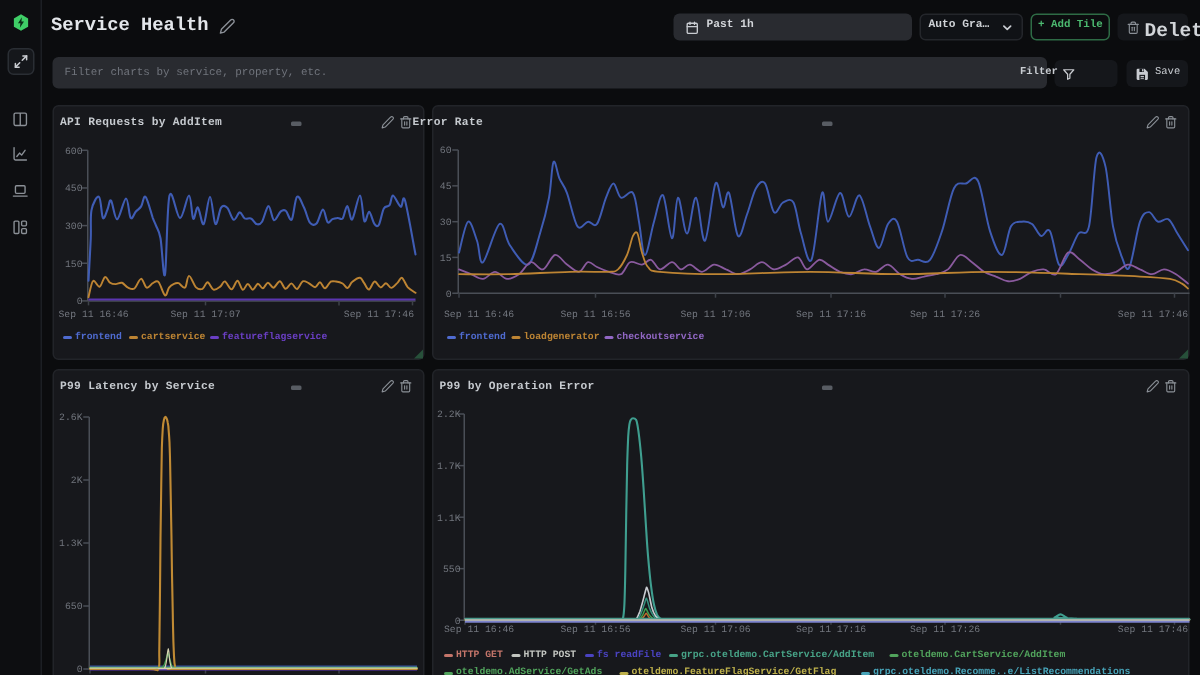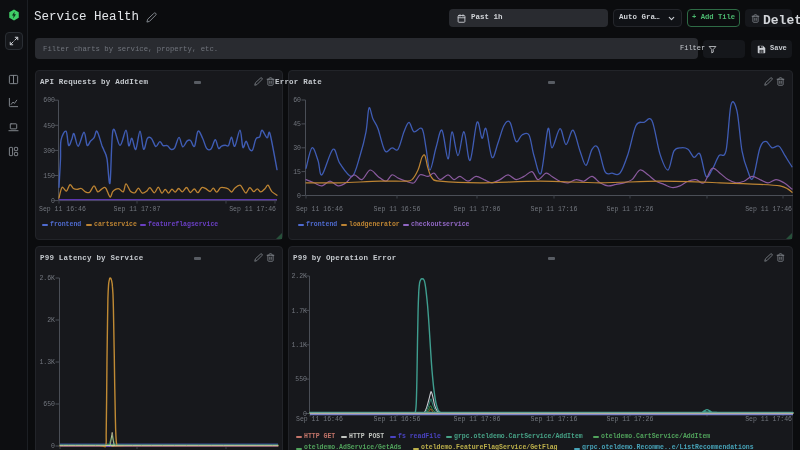--- a/index.html
+++ b/index.html
@@ -33,21 +33,21 @@
 <svg style="position:absolute;left:8px;top:122px" width="11" height="11" viewBox="0 0 24 24" fill="none" stroke="#8b9097" stroke-width="2" stroke-linecap="round">
     <rect x="5" y="4" width="14" height="11" rx="1.5"></rect>
     <path d="M2 19h20"></path>
   </svg>
 <svg style="position:absolute;left:8px;top:146px" width="11" height="11" viewBox="0 0 24 24" fill="none" stroke="#8b9097" stroke-width="2">
     <rect x="3" y="3" width="7" height="18" rx="1.5"></rect>
     <rect x="14" y="3" width="7" height="7" rx="1.5"></rect>
     <rect x="14" y="14" width="7" height="7" rx="1.5"></rect>
   </svg>
 
-<div class="abs" style="left:34px;top:10px;font-size:12.5px;font-weight:normal;color:#e3e6ea;letter-spacing:0px">Service Health</div>
+<div class="abs" style="left:34px;top:10px;font-size:12.5px;font-weight:bold;color:#e3e6ea;letter-spacing:0px">Service Health</div>
 <svg style="position:absolute;left:146px;top:12px" width="11" height="11" viewBox="0 0 24 24" fill="none" stroke="#8b9097" stroke-width="2" stroke-linecap="round" stroke-linejoin="round">
     <path d="M17 3a2.85 2.83 0 1 1 4 4L7.5 20.5 2 22l1.5-5.5Z"></path>
   </svg>
 
 <div class="btn" style="left:449px;top:9px;width:159px;height:18px;background:#292b30"></div>
 <svg style="position:absolute;left:457px;top:13.5px" width="9" height="9" viewBox="0 0 24 24" fill="none" stroke="#c9ccd1" stroke-width="2.4" stroke-linecap="round">
     <rect x="3" y="4" width="18" height="18" rx="2"></rect>
     <path d="M16 2v4M8 2v4M3 10h18"></path>
   </svg>
 <div class="abs" style="left:471px;top:13px;font-size:7.5px;font-weight:bold;color:#d2d5d9">Past 1h</div>
@@ -71,32 +71,32 @@
   </svg>
 <div class="abs" style="left:763px;top:13px;font-size:13px;font-weight:bold;color:#d2d5d9">Delete</div>
 
 <div class="abs" style="left:35px;top:38px;width:663px;height:21px;background:#292b30;border-radius:4px"></div>
 <div class="abs" style="left:43px;top:45px;font-size:7.3px;color:#70747c">Filter charts by service, property, etc.</div>
 
 <div class="btn" style="left:703px;top:40px;width:42px;height:18px;background:#15171b"></div>
 <svg style="position:absolute;left:708px;top:44.5px" width="9" height="9" viewBox="0 0 24 24" fill="none" stroke="#c9ccd1" stroke-width="2.2" stroke-linejoin="round">
     <path d="M3 4h18l-7 8v7l-4 2v-9L3 4z"></path>
   </svg>
-<div class="abs" style="left:680px;top:44px;font-size:7px;font-weight:normal;color:#c9cdd2">Filter</div>
+<div class="abs" style="left:680px;top:44px;font-size:7px;font-weight:bold;color:#c9cdd2">Filter</div>
 
 <div class="btn" style="left:751px;top:40px;width:41px;height:18px;background:#15171b"></div>
 <svg style="position:absolute;left:757px;top:44.5px" width="9" height="9" viewBox="0 0 24 24">
     <path d="M20 22H4a2 2 0 0 1-2-2V4a2 2 0 0 1 2-2h12l6 6v12a2 2 0 0 1-2 2z" fill="#c9ccd1"></path>
     <rect x="7" y="13" width="10" height="9" fill="#15171b"></rect>
     <rect x="9" y="15" width="6" height="1.8" fill="#c9ccd1"></rect>
     <rect x="9" y="18.2" width="6" height="1.8" fill="#c9ccd1"></rect>
     <rect x="7" y="2" width="8" height="6" fill="#15171b"></rect>
     <rect x="11.6" y="3" width="2.6" height="4" fill="#c9ccd1"></rect>
   </svg>
-<div class="abs" style="left:770px;top:44px;font-size:7px;font-weight:bold;color:#c9cdd2">Save</div>
+<div class="abs" style="left:770px;top:44px;font-size:7px;font-weight:normal;color:#c9cdd2">Save</div>
 
 <div class="panel" style="left:35px;top:70px;width:248px;height:170px"></div>
 <div class="panel" style="left:288px;top:70px;width:505px;height:170px"></div>
 <div class="panel" style="left:35px;top:246px;width:248px;height:210px"></div>
 <div class="panel" style="left:288px;top:246px;width:505px;height:210px"></div>
 
 <div class="ptitle" style="left:40px;top:78px">API Requests by AddItem</div>
 <div class="ptitle" style="left:275px;top:78px">Error Rate</div>
 <div class="ptitle" style="left:40px;top:254px">P99 Latency by Service</div>
 <div class="ptitle" style="left:293px;top:254px">P99 by Operation Error</div>

